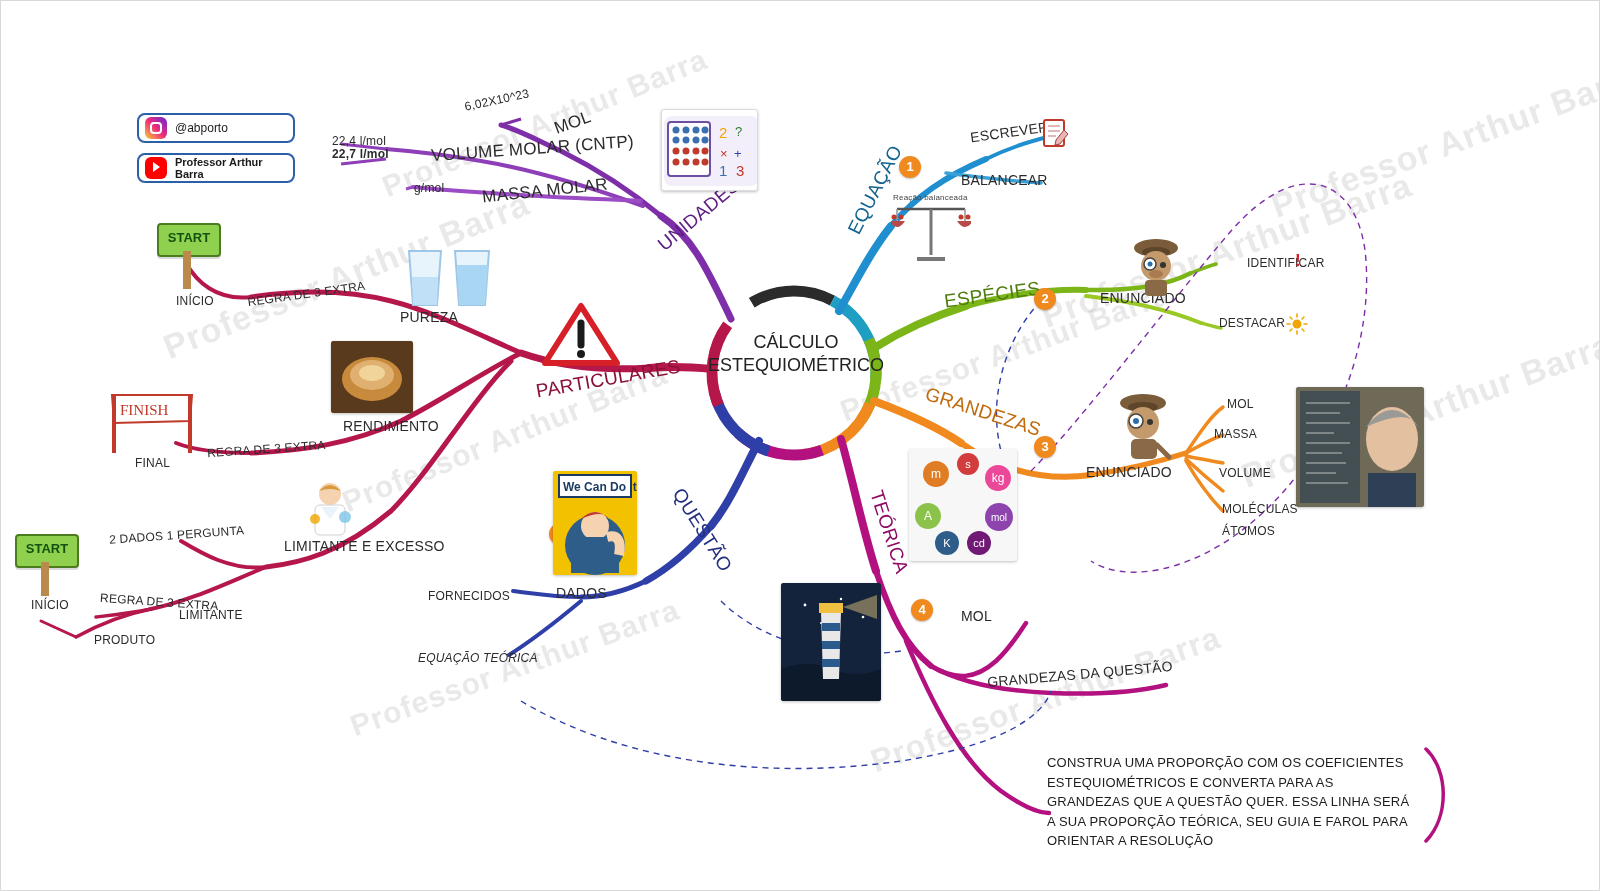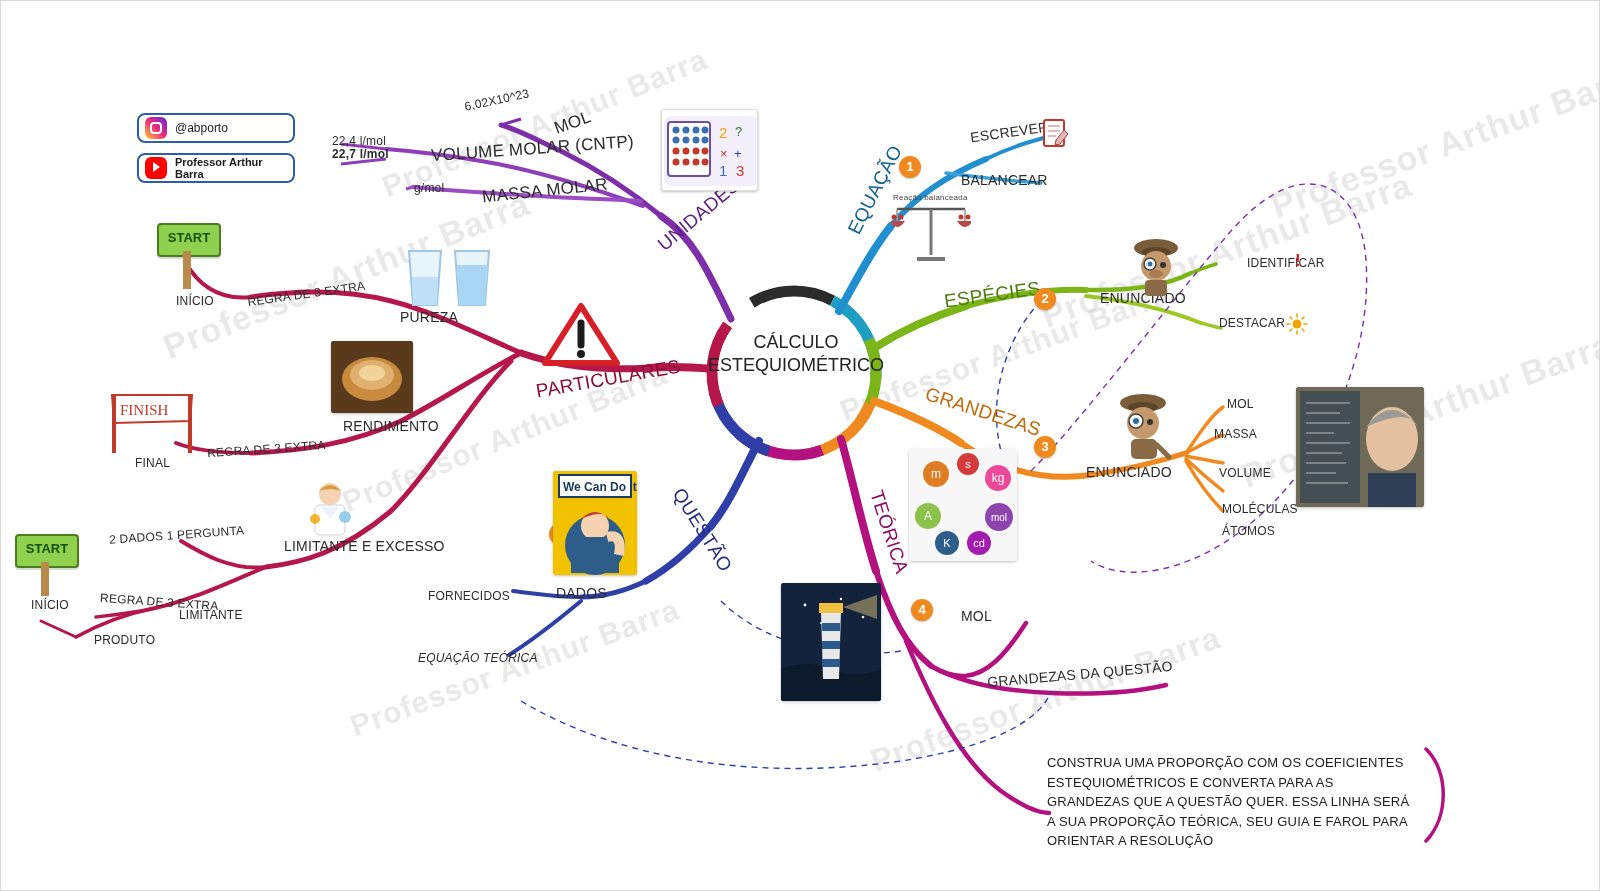--- a/index.html
+++ b/index.html
@@ -362,21 +362,21 @@
     </svg>
   </div>
 
   <div class="imgbox" style="left:908px;top:448px;width:108px;height:112px;background:#f7f7f7;">
     <div class="grandeza" style="left:14px;top:12px;width:26px;height:26px;background:#e07c24;">m</div>
     <div class="grandeza" style="left:48px;top:4px;width:22px;height:22px;background:#d23c3c;font-size:11px;">s</div>
     <div class="grandeza" style="left:76px;top:16px;width:26px;height:26px;background:#ec4899;">kg</div>
     <div class="grandeza" style="left:6px;top:54px;width:26px;height:26px;background:#8bc34a;">A</div>
     <div class="grandeza" style="left:76px;top:54px;width:28px;height:28px;background:#8e44ad;font-size:10px;">mol</div>
     <div class="grandeza" style="left:26px;top:82px;width:24px;height:24px;background:#2f5d8a;font-size:11px;">K</div>
-    <div class="grandeza" style="left:58px;top:82px;width:24px;height:24px;background:#a21caf;font-size:11px;">cd</div>
+    <div class="grandeza" style="left:58px;top:82px;width:24px;height:24px;background:#701a75;font-size:11px;">cd</div>
   </div>
 
   <div class="imgbox" style="left:1295px;top:386px;width:128px;height:120px;background:#6a6a5a;">
     <svg width="128" height="120" viewBox="0 0 128 120">
       <rect width="128" height="120" fill="#6f6a58"></rect>
       <rect x="4" y="4" width="60" height="112" fill="#3c4a52" opacity=".85"></rect>
       <g stroke="#d8d8d0" stroke-width="1" opacity=".8">
         <path d="M10,16 h44 M10,26 h34 M10,36 h44 M10,46 h28 M10,56 h44 M10,66 h36 M10,76 h40 M10,86 h30 M10,96 h42"></path>
       </g>
       <ellipse cx="96" cy="52" rx="26" ry="32" fill="#e3c0a0"></ellipse>

